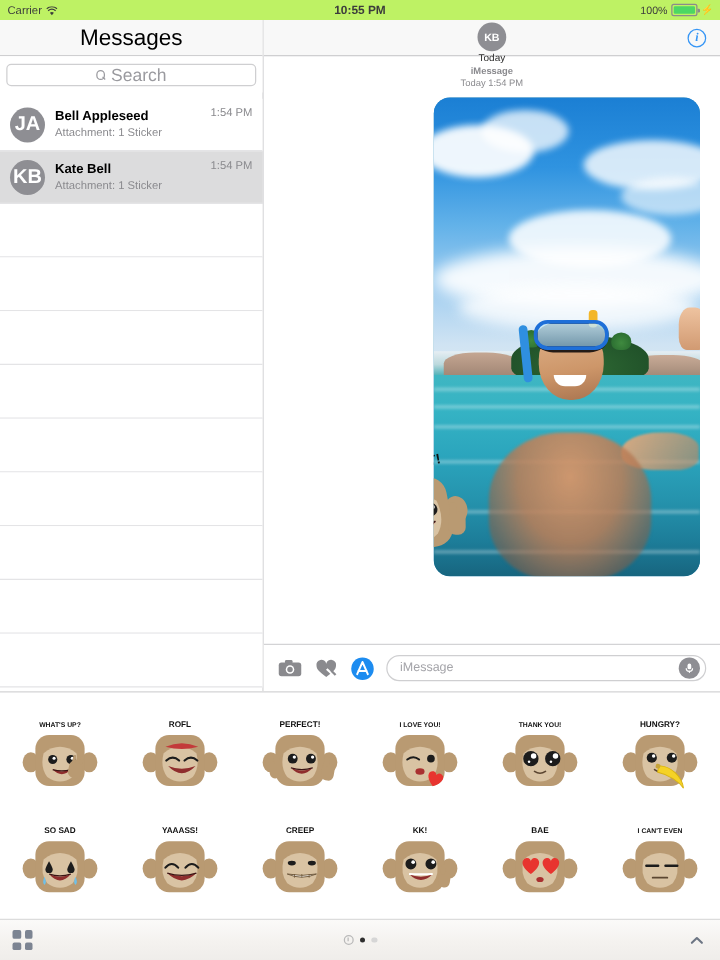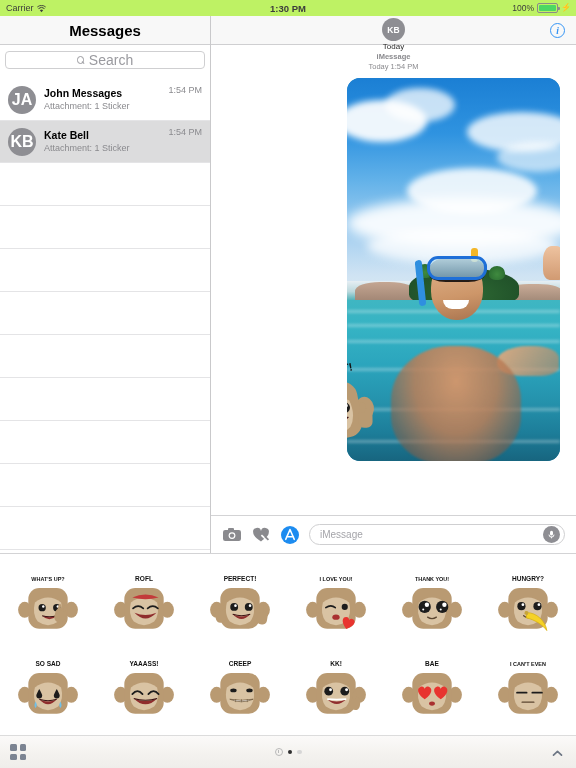--- a/index.html
+++ b/index.html
@@ -32,21 +32,21 @@
   
   .sidebar {
     position: absolute; left: 0; top: 16px; width: 211px; height: 537px;
     background: #ffffff; border-right: 1px solid #c9c9cb;
   }
   .sidebar-header {
     height: 29px; background: #f8f8f8;
     display: flex; align-items: center; justify-content: center;
     border-bottom: 1px solid #cfcfd1;
   }
-  .sidebar-title { font-size: 15px; font-weight: bold; color: #000; text-align: center; }
+  .sidebar-title { font-size: 18px; font-weight: normal; color: #000; text-align: center; }
   .search-wrap { padding: 6px 5px 5px 5px; background: #fff; }
   .search-field {
     height: 18px; border: 1px solid #cfcfd1; border-radius: 4px;
     background: #fff; display: flex; align-items: center; justify-content: center;
     gap: 4px; font-size: 14px; color: #9a9a9f;
   }
   .search-ico { width: 8px; height: 8px; position: relative; display: inline-block; }
   .search-ico::before { content: ""; position: absolute; left: 0; top: 0; width: 5.5px; height: 5.5px; border: 1.1px solid #9a9a9f; border-radius: 50%; }
   .search-ico::after { content: ""; position: absolute; left: 5px; top: 5.2px; width: 3.2px; height: 1.1px; background: #9a9a9f; transform: rotate(45deg); transform-origin: left center; }
 
@@ -212,21 +212,21 @@
     <div class="sb-left">
       <span>Carrier</span>
       <span class="wifi-ico">
         <svg width="9" height="8" viewBox="0 0 9 8">
             <path d="M4.5 7.2 L2.9 5.2 A2.6 2.6 0 0 1 6.1 5.2 Z" fill="#3c3c3c"></path>
             <path d="M1.5 3.6 A4.6 4.6 0 0 1 7.5 3.6" stroke="#3c3c3c" stroke-width="1" fill="none"></path>
             <path d="M0.3 2.0 A6.4 6.4 0 0 1 8.7 2.0" stroke="#3c3c3c" stroke-width=".9" fill="none"></path>
           </svg>
       </span>
     </div>
-    <div class="sb-center">1:30 PM</div>
+    <div class="sb-center">10:55 PM</div>
     <div class="sb-right">
       <span class="batt-pct">100%</span>
       <span class="batt">
           <span class="batt-fill"></span>
         </span>
       <span class="bolt">⚡</span>
     </div>
   </div>
 
   <div class="sidebar">
@@ -236,21 +236,21 @@
     <div class="search-wrap">
       <div class="search-field">
         <span class="search-ico"></span>
         <span>Search</span>
       </div>
     </div>
     <div class="conv-list">
       <div class="conv">
         <div class="avatar-sm">JA</div>
         <div class="conv-body">
-          <div class="conv-name">John Messages</div>
+          <div class="conv-name">Bell Appleseed</div>
           <div class="conv-sub">Attachment: 1 Sticker</div>
         </div>
         <div class="conv-time">1:54 PM</div>
       </div>
       <div class="conv selected">
         <div class="avatar-sm">KB</div>
         <div class="conv-body">
           <div class="conv-name">Kate Bell</div>
           <div class="conv-sub">Attachment: 1 Sticker</div>
         </div>

